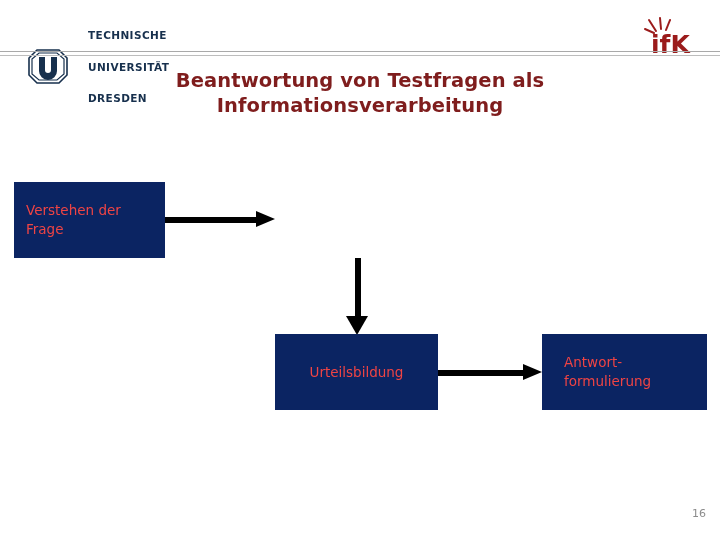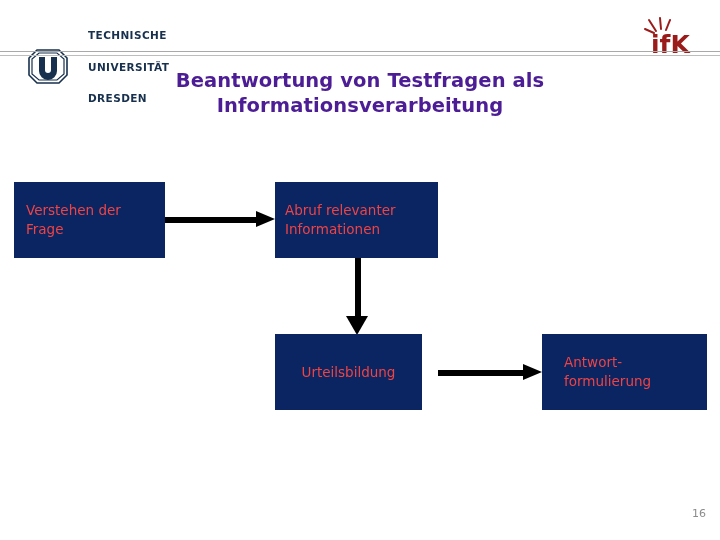--- a/index.html
+++ b/index.html
@@ -69,21 +69,21 @@
   
   .slide-title {
     position: absolute;
     left: 60px;
     top: 68px;
     width: 600px;
     text-align: center;
     font-size: 19.5px;
     line-height: 25px;
     font-weight: bold;
-    color: #4c1d95;
+    color: #7f1d1d;
     letter-spacing: 0.1px;
   }
 
   
   .diagram {
     position: absolute;
     left: 0; top: 0;
     width: 720px;
     height: 540px;
   }
@@ -107,21 +107,21 @@
     text-align: left;
   }
   .node-retrieval {
     left: 275px; top: 182px;
     width: 163px; height: 76px;
     padding: 0 0 0 10px;
     text-align: left;
   }
   .node-judgment {
     left: 275px; top: 334px;
-    width: 147px; height: 76px;
+    width: 163px; height: 76px;
     padding: 0 10px;
     text-align: center;
   }
   .node-answer {
     left: 542px; top: 334px;
     width: 165px; height: 76px;
     padding: 0 0 0 22px;
     text-align: left;
   }
 
@@ -220,24 +220,20 @@
   <div class="node node-understand">
     <div class="node-label">Verstehen der
 Frage</div>
   </div>
 
   <div class="arrow-h arrow-understand-retrieval">
     <div class="shaft"></div>
     <div class="head"></div>
   </div>
 
-  <div class="node node-retrieval">
-    <div class="node-label">Abruf relevanter
-Informationen</div>
-  </div>
 
   <div class="arrow-v arrow-retrieval-judgment">
     <div class="shaft"></div>
     <div class="head"></div>
   </div>
 
   <div class="node node-judgment">
     <div class="node-label">Urteilsbildung</div>
   </div>
 

